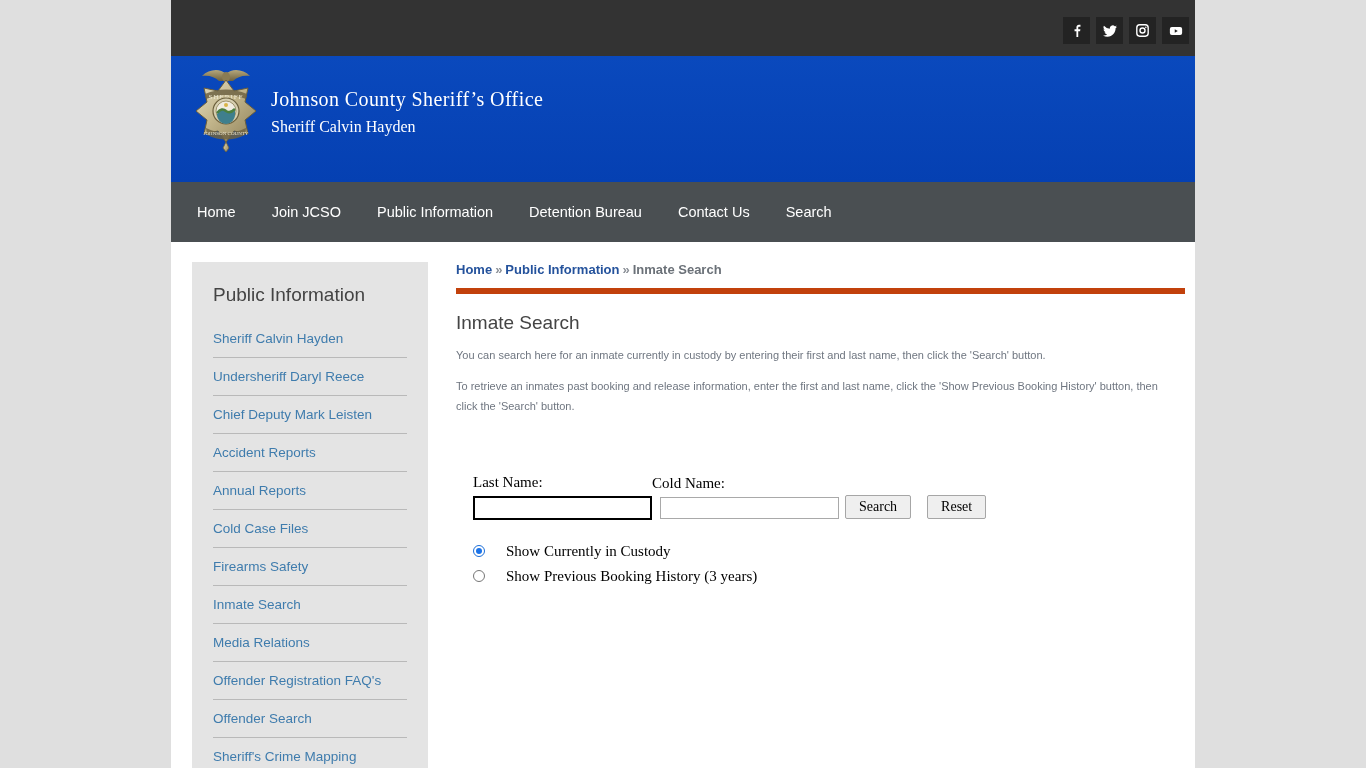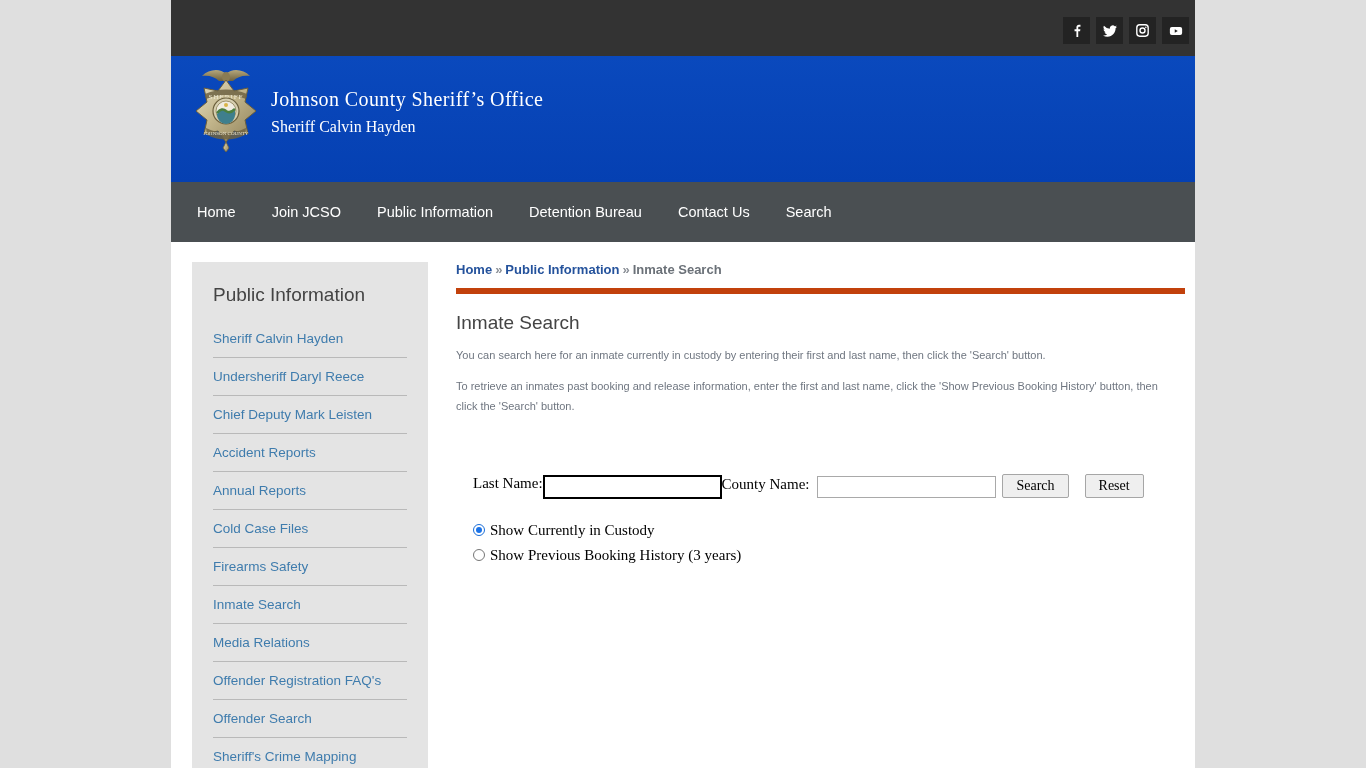--- a/index.html
+++ b/index.html
@@ -190,20 +190,21 @@
     margin-left: 17px;
     font-family: "Liberation Serif", serif;
   }
   .field-row {
     display: flex;
     align-items: flex-end;
     gap: 0;
   }
   .field {
     display: flex;
+    flex-direction: column;
   }
   .field-label {
     font-size: 15px;
     color: #000000;
     margin-bottom: 5px;
     font-family: "Liberation Serif", serif;
   }
   .text-input {
     height: 16px;
     font-size: 13px;
@@ -237,20 +238,21 @@
   .btn-reset { margin-left: 16px; }
 
   .radio-group { margin-top: 21px; }
   .radio-row {
     display: flex;
     align-items: center;
     font-family: "Liberation Serif", serif;
     font-size: 15px;
     color: #000000;
     line-height: 20px;
+    gap: 16px;
   }
   .radio-row + .radio-row { margin-top: 5px; }
   .radio-dot {
     width: 12px;
     height: 12px;
     border-radius: 50%;
     border: 1px solid #767676;
     background: #ffffff;
     margin-right: 5px;
     box-sizing: border-box;
@@ -388,21 +390,21 @@
         <p class="para">You can search here for an inmate currently in custody by entering their first and last name, then click the 'Search' button.</p>
         <p class="para">To retrieve an inmates past booking and release information, enter the first and last name, click the 'Show Previous Booking History' button, then click the 'Search' button.</p>
 
         <div class="search-form">
           <div class="field-row">
             <div class="field">
               <label class="field-label">Last Name:</label>
               <input class="text-input input-lastname" type="text" value="" style="">
             </div>
             <div class="field">
-              <label class="field-label">County Name:</label>
+              <label class="field-label">Cold Name:</label>
               <input class="text-input input-firstname" type="text" value="" style="">
             </div>
             <button class="form-btn btn-search">Search</button>
             <button class="form-btn btn-reset">Reset</button>
           </div>
 
           <div class="radio-group">
             <div class="radio-row">
               <span class="radio-dot checked"></span>
               <span class="radio-label">Show Currently in Custody</span>

